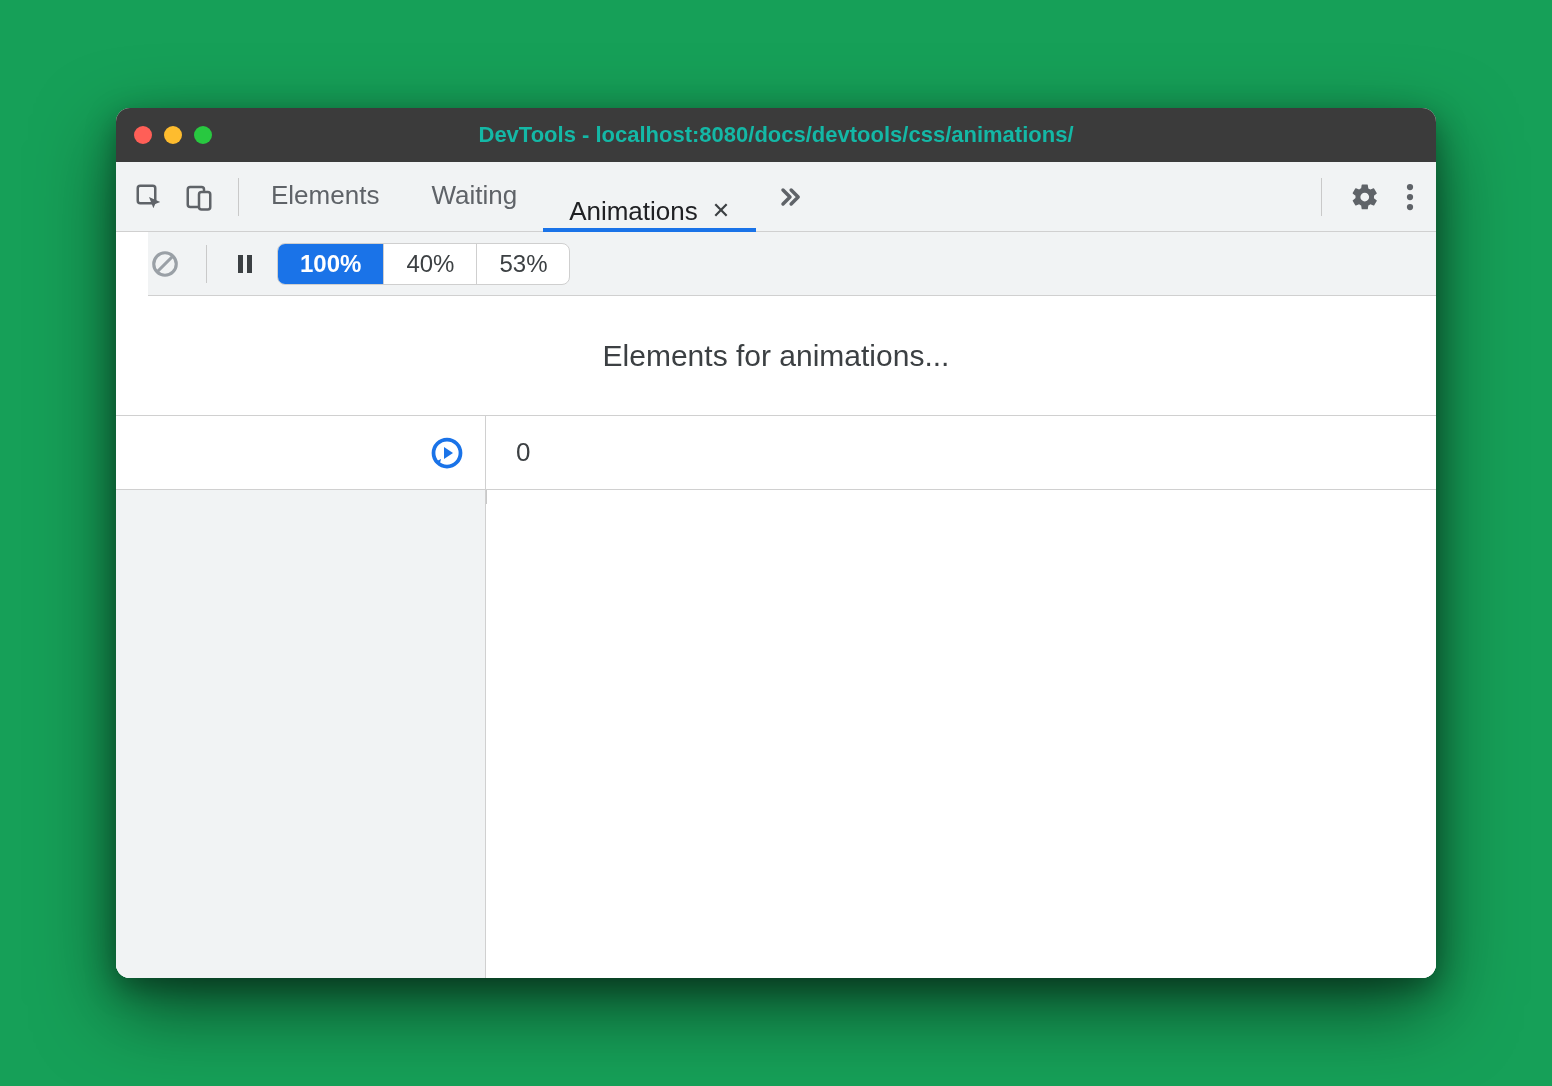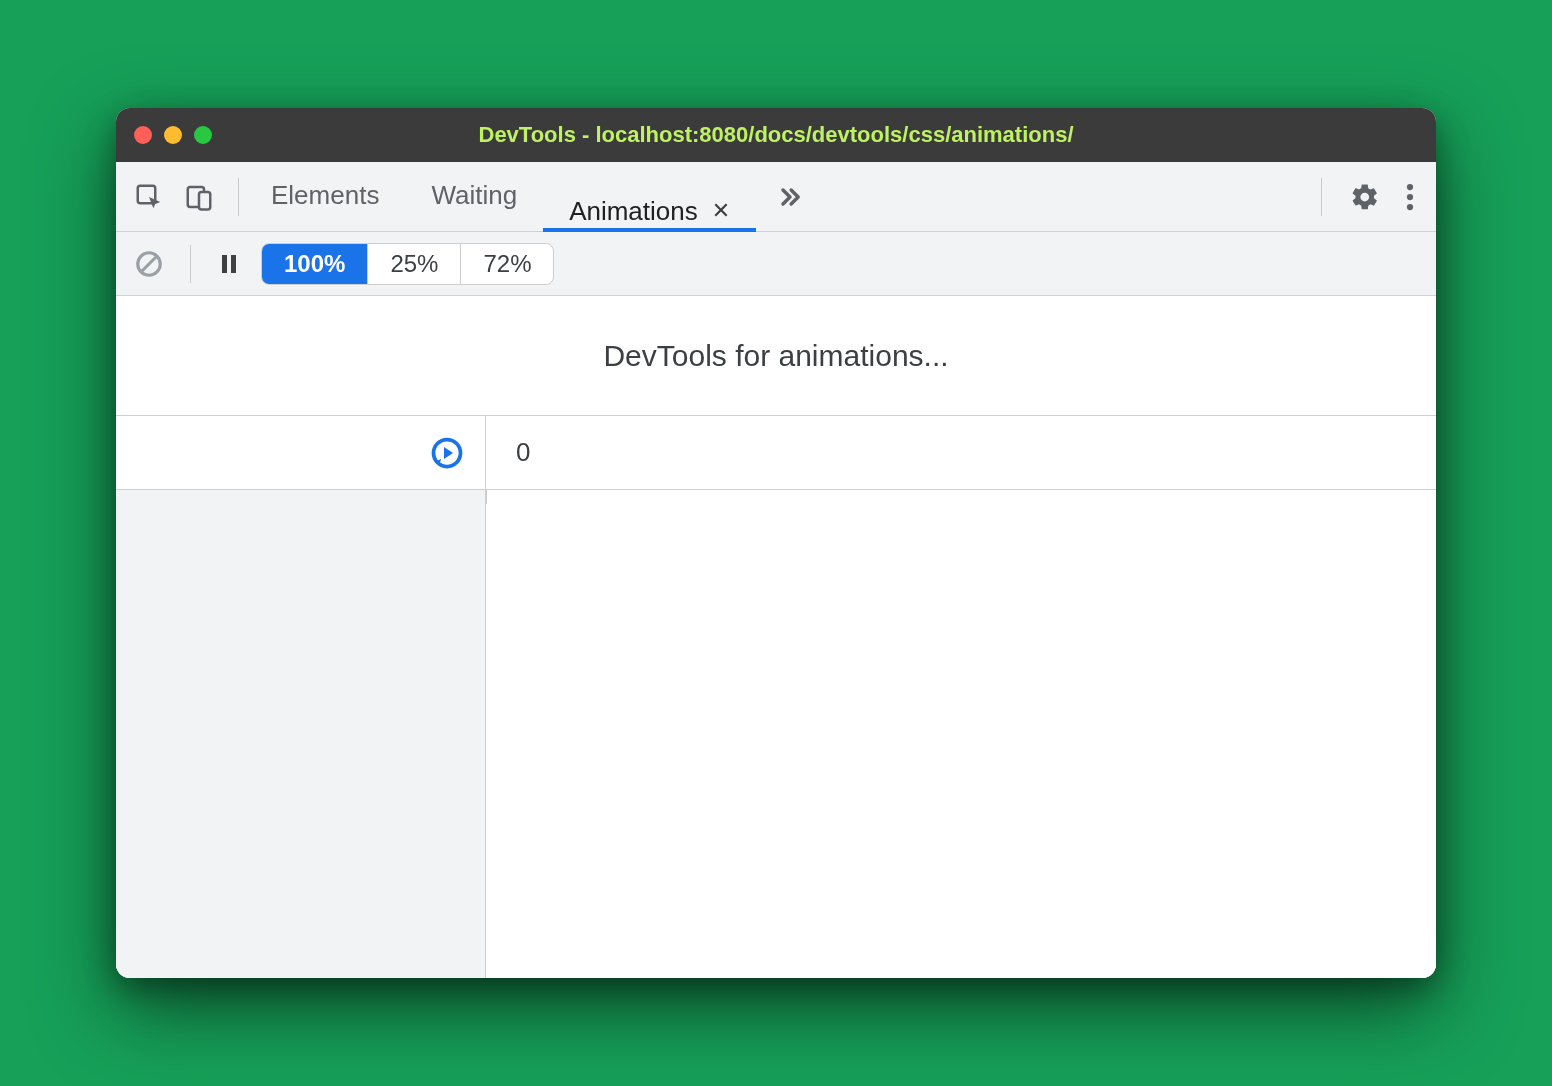--- a/index.html
+++ b/index.html
@@ -33,21 +33,21 @@
   }
   .traffic-lights { display: flex; gap: 12px; }
   .tl { width: 18px; height: 18px; border-radius: 50%; }
   .tl.red { background: #ff5f57; }
   .tl.yellow { background: #febc2e; }
   .tl.green { background: #28c840; }
   .title {
     position: absolute;
     left: 50%;
     transform: translateX(-50%);
-    color: #bef264;
+    color: #14b8a6;
     font-size: 22px;
     font-weight: 600;
     white-space: nowrap;
   }
   
   .tabstrip {
     height: 70px;
     background: #f1f3f4;
     border-bottom: 1px solid #d0d0d0;
     display: flex;
@@ -100,22 +100,23 @@
   }
   .icon-btn { color: #5f6368; display:flex; align-items:center; justify-content:center; cursor:pointer; }
 
   
   .subbar {
     height: 64px;
     background: #f1f3f4;
     border-bottom: 1px solid #d0d0d0;
     display: flex;
     align-items: center;
-    padding: 0 18px;
+    padding: 0 2px;
     gap: 20px;
+    margin-left: 32px;
   }
   .seg-group {
     display: flex;
     border: 1px solid #cfcfcf;
     border-radius: 8px;
     overflow: hidden;
     background: #fff;
   }
   .seg {
     padding: 6px 22px;
@@ -268,29 +269,29 @@
       <svg width="24" height="24" viewBox="0 0 24 24" fill="#3c4043">
         <rect x="5" y="3" width="5" height="18"></rect>
           <rect x="14" y="3" width="5" height="18"></rect>
       </svg>
     </span>
     <div class="seg-group">
       <div class="seg active">
         <span>100%</span>
       </div>
       <div class="seg">
-        <span>25%</span>
+        <span>40%</span>
       </div>
       <div class="seg">
-        <span>72%</span>
-      </div>
-    </div>
-  </div>
-
-  <div class="status">DevTools for animations...</div>
+        <span>53%</span>
+      </div>
+    </div>
+  </div>
+
+  <div class="status">Elements for animations...</div>
 
   <div class="timeline-header">
     <div class="tl-left">
       <span class="icon-btn">
         <svg width="36" height="36" viewBox="0 0 24 24" fill="none" stroke="#1a73e8" stroke-width="2.5">
           <circle cx="12" cy="12" r="9"></circle>
           <path d="M10 8 L16 12 L10 16 Z" fill="#1a73e8" stroke="none"></path>
           <path d="M7 20 L4 18 L8 16" fill="#1a73e8" stroke="none"></path>
         </svg>
       </span>

